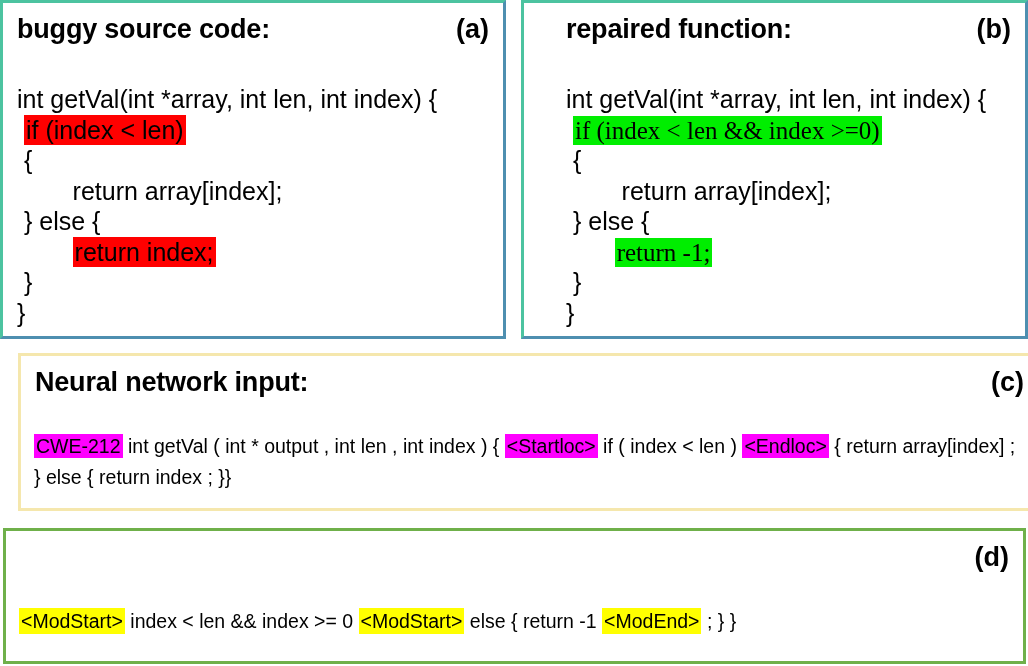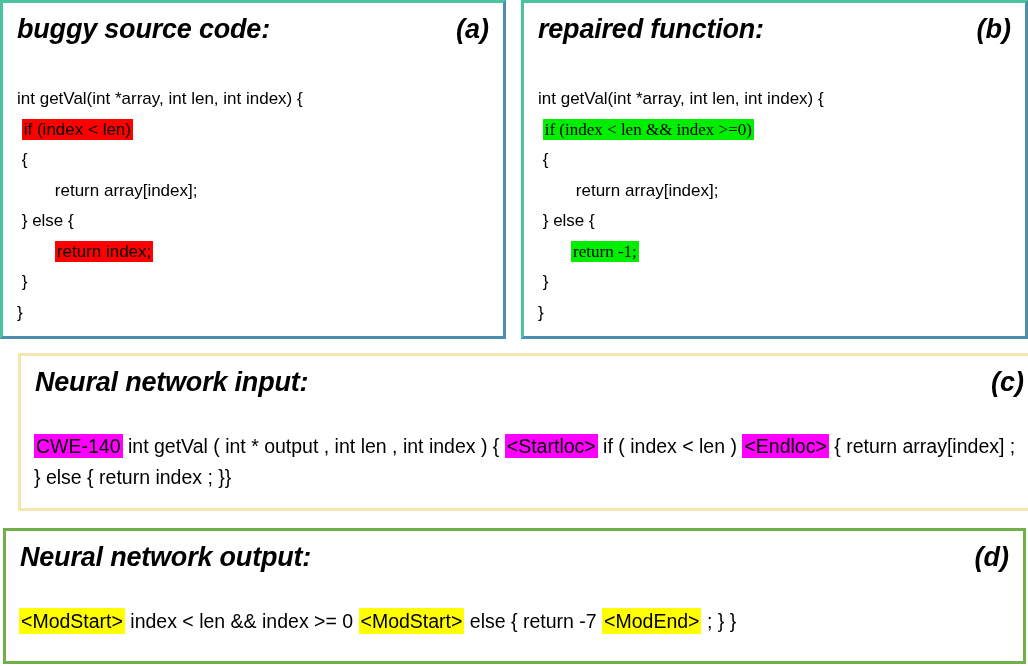--- a/index.html
+++ b/index.html
@@ -33,21 +33,21 @@
   
   .panel--code {
     border-style: solid;
     border-width: 3px;
     border-top-color: #4cc3a0;
     border-left-color: #4cc3a0;
     border-right-color: #4e8fb0;
     border-bottom-color: #4e8fb0;
   }
   .panel--a { left: 0px;   top: 0px; width: 506px; height: 339px; }
-  .panel--b { left: 521px; top: 0px; width: 507px; height: 339px; }
+  .panel--b { left: 521px; top: 0px; width: 507px; height: 339px; padding-left: 28px; }
 
   .panel--input {
     left: 18px;
     top: 353px;
     width: 1023px;
     height: 158px;
     border: 3px solid #f5e7ad;
   }
   .panel--output {
     left: 3px;
@@ -56,42 +56,41 @@
     height: 136px;
     border: 3px solid #6fb04a;
   }
 
   
   .panel-head {
     position: relative;
     display: block;
     padding: 9px 16px 0 14px;
     height: 44px;
-    font-style: italic;
   }
   .panel-title {
     font-size: 27px;
     font-weight: bold;
     letter-spacing: -0.2px;
     line-height: 34px;
     display: inline-block;
   }
   .panel-tag {
     position: absolute;
     right: 14px;
     top: 9px;
     font-size: 27px;
     font-weight: bold;
     line-height: 34px;
   }
 
   
   .code-block {
     padding: 28px 0 0 14px;
-    font-size: 17px;
+    font-size: 25px;
     line-height: 30.5px;
     white-space: pre;
     font-family: "Liberation Sans", sans-serif;
   }
   .code-line { display: block; height: 30.5px; white-space: pre; }
 
   .hl-red   { background: #ff0000; padding: 1px 2px; text-align: right; }
   .hl-green { background: #00ee00; padding: 1px 2px; font-family: Liberation Serif, serif; }
 
   
@@ -124,24 +123,23 @@
       <span class="panel-tag">(b)</span>
     </header>
     <div class="code-block"><span class="code-line"><span class="tok">int getVal(int *array, int len, int index) {</span></span><span class="code-line"><span class="tok"> </span><span class="tok hl-green">if (index &lt; len &amp;&amp; index &gt;=0)</span></span><span class="code-line"><span class="tok"> {</span></span><span class="code-line"><span class="tok">        return array[index];</span></span><span class="code-line"><span class="tok"> } else {</span></span><span class="code-line"><span class="tok">       </span><span class="tok hl-green">return -1;</span></span><span class="code-line"><span class="tok"> }</span></span><span class="code-line"><span class="tok">}</span></span></div>
   </section>
 
   <section class="panel panel--input">
     <header class="panel-head">
       <span class="panel-title">Neural network input:</span>
       <span class="panel-tag">(c)</span>
     </header>
-    <div class="token-block"><span class="tok hl-magenta">CWE-140</span><span class="tok"> int getVal ( int * output , int len , int index ) { </span><span class="tok hl-magenta">&lt;Startloc&gt;</span><span class="tok"> if ( index &lt; len ) </span><span class="tok hl-magenta">&lt;Endloc&gt;</span><span class="tok"> { return array[index] ; } else { return index ; }}</span></div>
+    <div class="token-block"><span class="tok hl-magenta">CWE-212</span><span class="tok"> int getVal ( int * output , int len , int index ) { </span><span class="tok hl-magenta">&lt;Startloc&gt;</span><span class="tok"> if ( index &lt; len ) </span><span class="tok hl-magenta">&lt;Endloc&gt;</span><span class="tok"> { return array[index] ; } else { return index ; }}</span></div>
   </section>
 
   <section class="panel panel--output">
     <header class="panel-head">
-      <span class="panel-title">Neural network output:</span>
       <span class="panel-tag">(d)</span>
     </header>
-    <div class="token-block"><span class="tok hl-yellow">&lt;ModStart&gt;</span><span class="tok"> index &lt; len &amp;&amp; index &gt;= 0 </span><span class="tok hl-yellow">&lt;ModStart&gt;</span><span class="tok"> else { return -7 </span><span class="tok hl-yellow">&lt;ModEnd&gt;</span><span class="tok"> ; } }</span></div>
+    <div class="token-block"><span class="tok hl-yellow">&lt;ModStart&gt;</span><span class="tok"> index &lt; len &amp;&amp; index &gt;= 0 </span><span class="tok hl-yellow">&lt;ModStart&gt;</span><span class="tok"> else { return -1 </span><span class="tok hl-yellow">&lt;ModEnd&gt;</span><span class="tok"> ; } }</span></div>
   </section>
 
 </div>
 
 </body></html>

